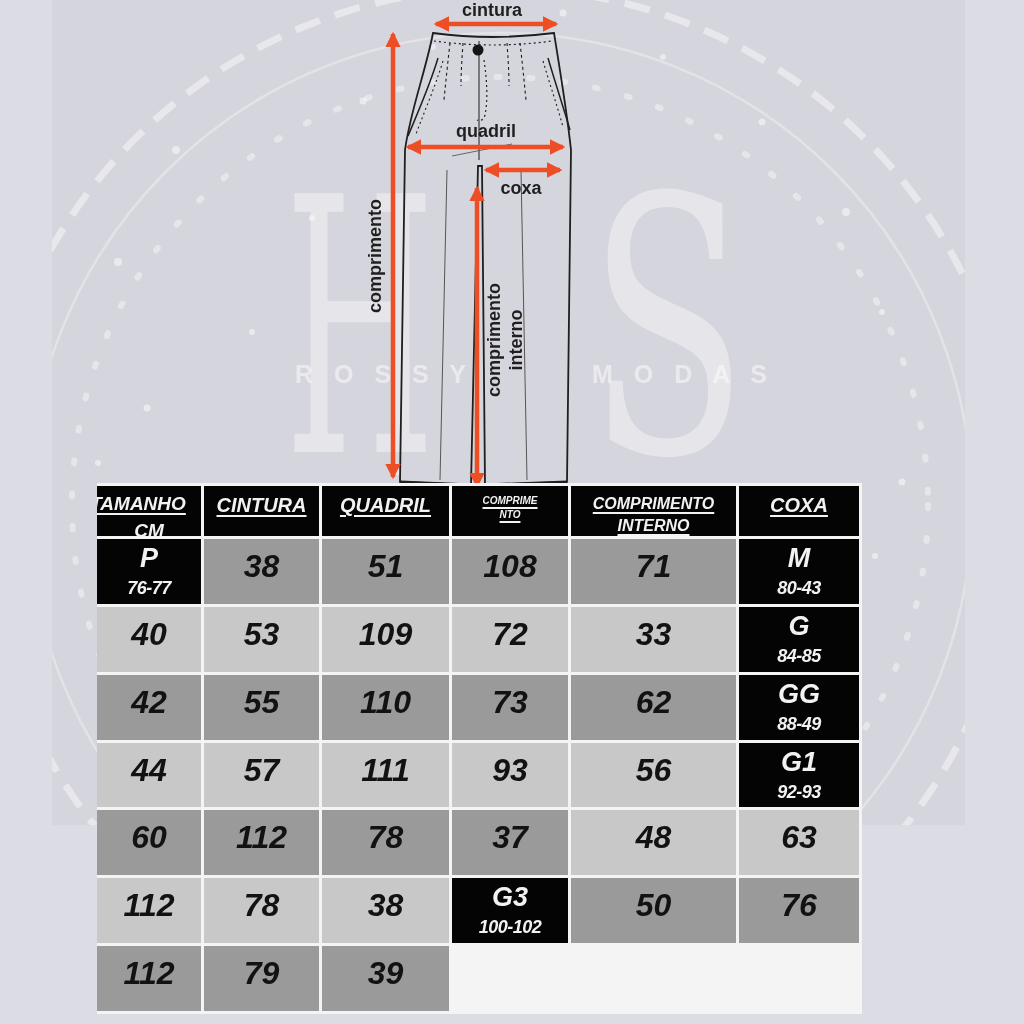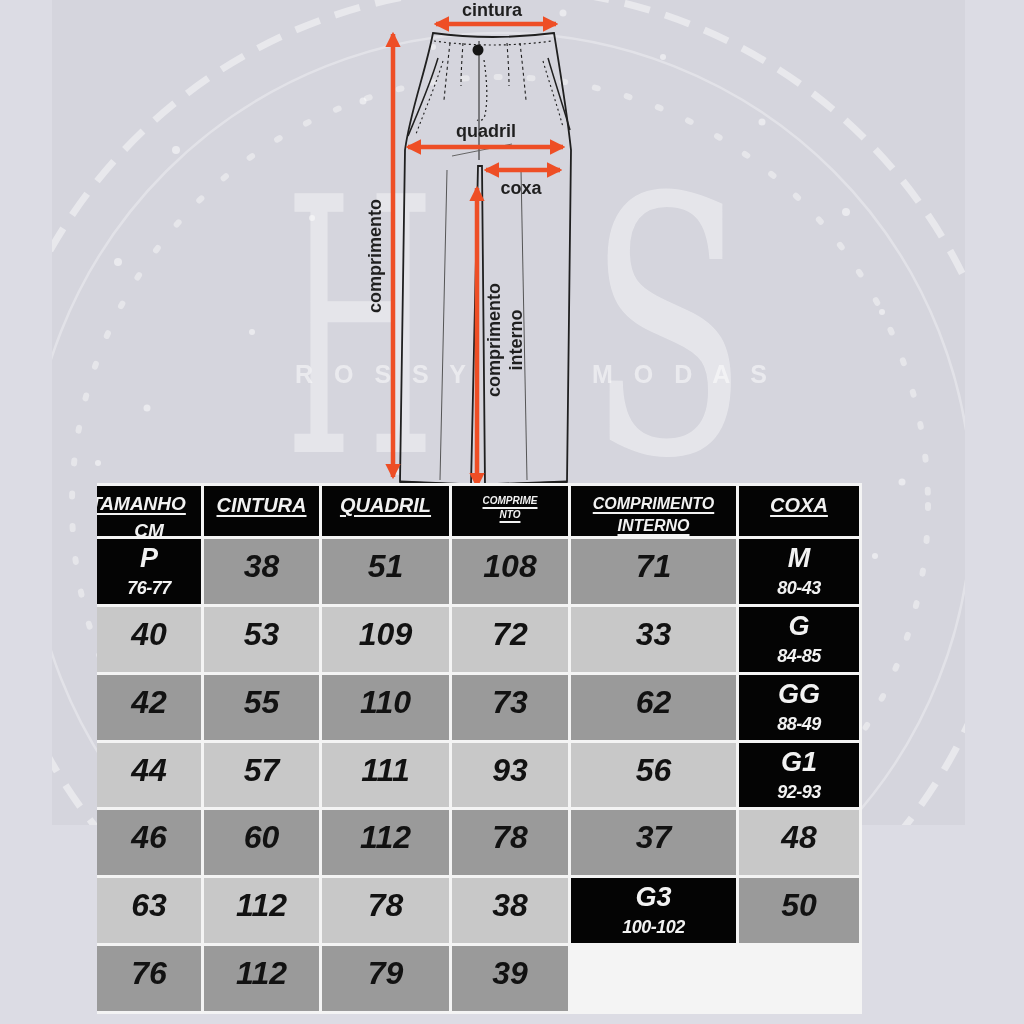--- a/index.html
+++ b/index.html
@@ -229,23 +229,20 @@
         <span>93</span>
       </div>
       <div class="cell val light">
         <span>56</span>
       </div>
       <div class="cell lab">
         <span class="sz">G1</span>
         <span class="rg">92-93</span>
       </div>
       <div class="cell val dark">
-        <span>46</span>
-      </div>
-      <div class="cell val dark">
         <span>60</span>
       </div>
       <div class="cell val dark">
         <span>112</span>
       </div>
       <div class="cell val dark">
         <span>78</span>
       </div>
       <div class="cell val dark">
         <span>37</span>

